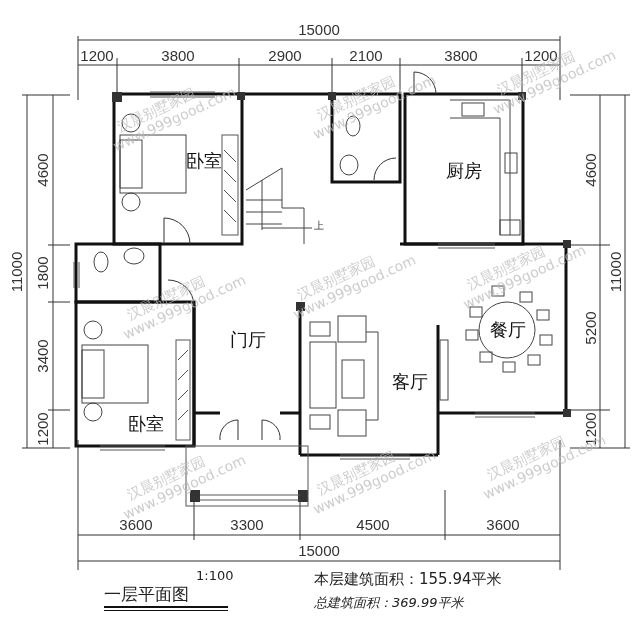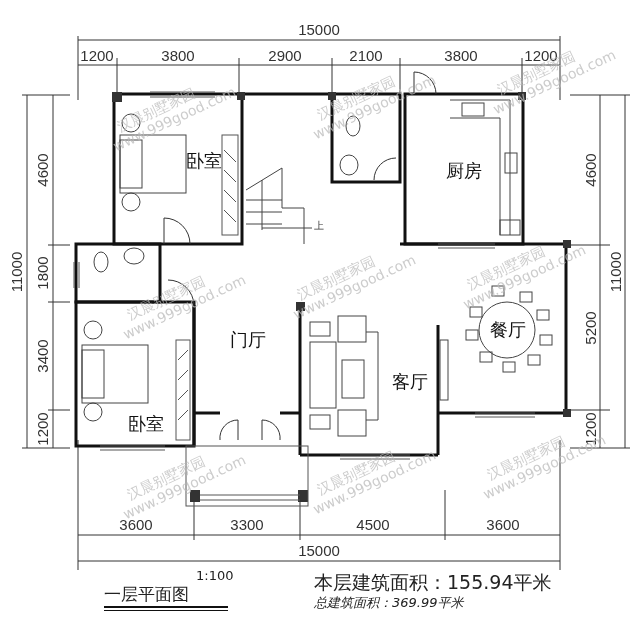--- a/index.html
+++ b/index.html
@@ -6,21 +6,21 @@
   body { width:640px; height:640px; position:relative; overflow:hidden; font-family:"DejaVu Sans", sans-serif; }
   svg { position:absolute; left:0; top:0; }
   .dimtxt { font-family:"Liberation Sans", sans-serif; font-size:15px; fill:#333; font-weight:300; }
   .room { font-family:"DejaVu Sans", sans-serif; font-size:18px; fill:#111; }
   .wm { font-family:"DejaVu Sans", sans-serif; font-size:14px; fill:#bbb; opacity:0.75; }
   .caption { position:absolute; font-family:"DejaVu Sans", sans-serif; color:#222; }
   #title { left:104px; top:583px; font-size:17px; }
   #scale { left:196px; top:568px; font-size:13px; }
   #title-underline1 { position:absolute; left:104px; top:606px; width:124px; height:2px; background:#111; }
   #title-underline2 { position:absolute; left:104px; top:610px; width:124px; height:1px; background:#111; }
-  #area1 { left:314px; top:570px; font-size:19px; }
+  #area1 { left:314px; top:570px; font-size:15px; }
   #area2 { left:314px; top:594px; font-size:13px;font-style:italic; }
 </style>
 </head>
 <body>
 
 <svg width="640" height="640" viewBox="0 0 640 640">
 
   <g stroke="#333" stroke-width="1" fill="none">
 
     <line x1="78" y1="40" x2="560" y2="40"></line>

